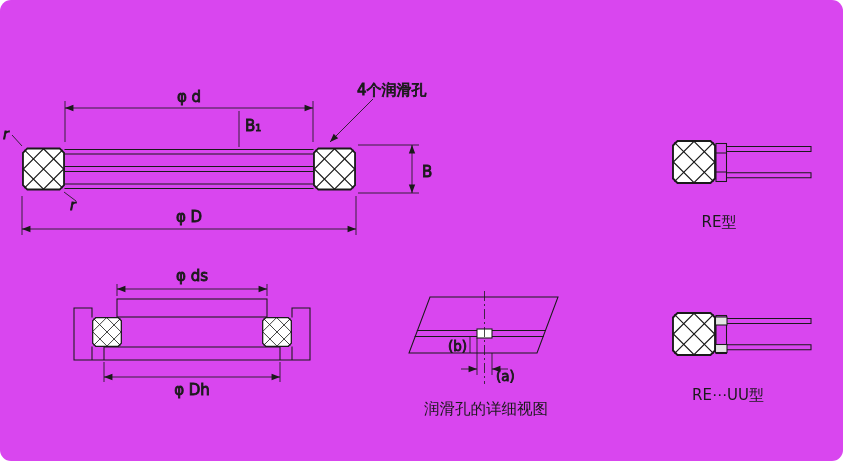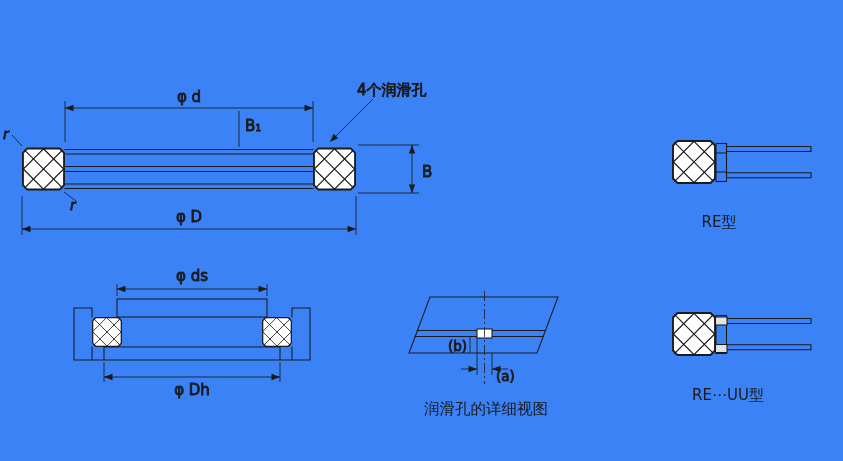--- a/index.html
+++ b/index.html
@@ -4,23 +4,24 @@
 <style>
   html, body {
     margin: 0;
     padding: 0;
     background: #ffffff;
   }
   .canvas {
     position: relative;
     width: 843px;
     height: 461px;
-    background: #3b82f6;
+    background: #d946ef;
     font-family: "DejaVu Sans", "Liberation Sans", sans-serif;
     overflow: hidden;
+    border-radius: 11px;
   }
   svg { display: block; }
   text {
     fill: #1a1a1a;
     font-family: "DejaVu Sans", "Liberation Sans", sans-serif;
     font-size: 15px;
   }
   .t-small { font-size: 13.5px; }
   .t-fillet { font-size: 14px; font-style: italic; }
   .t-caption { font-size: 15.5px; }

